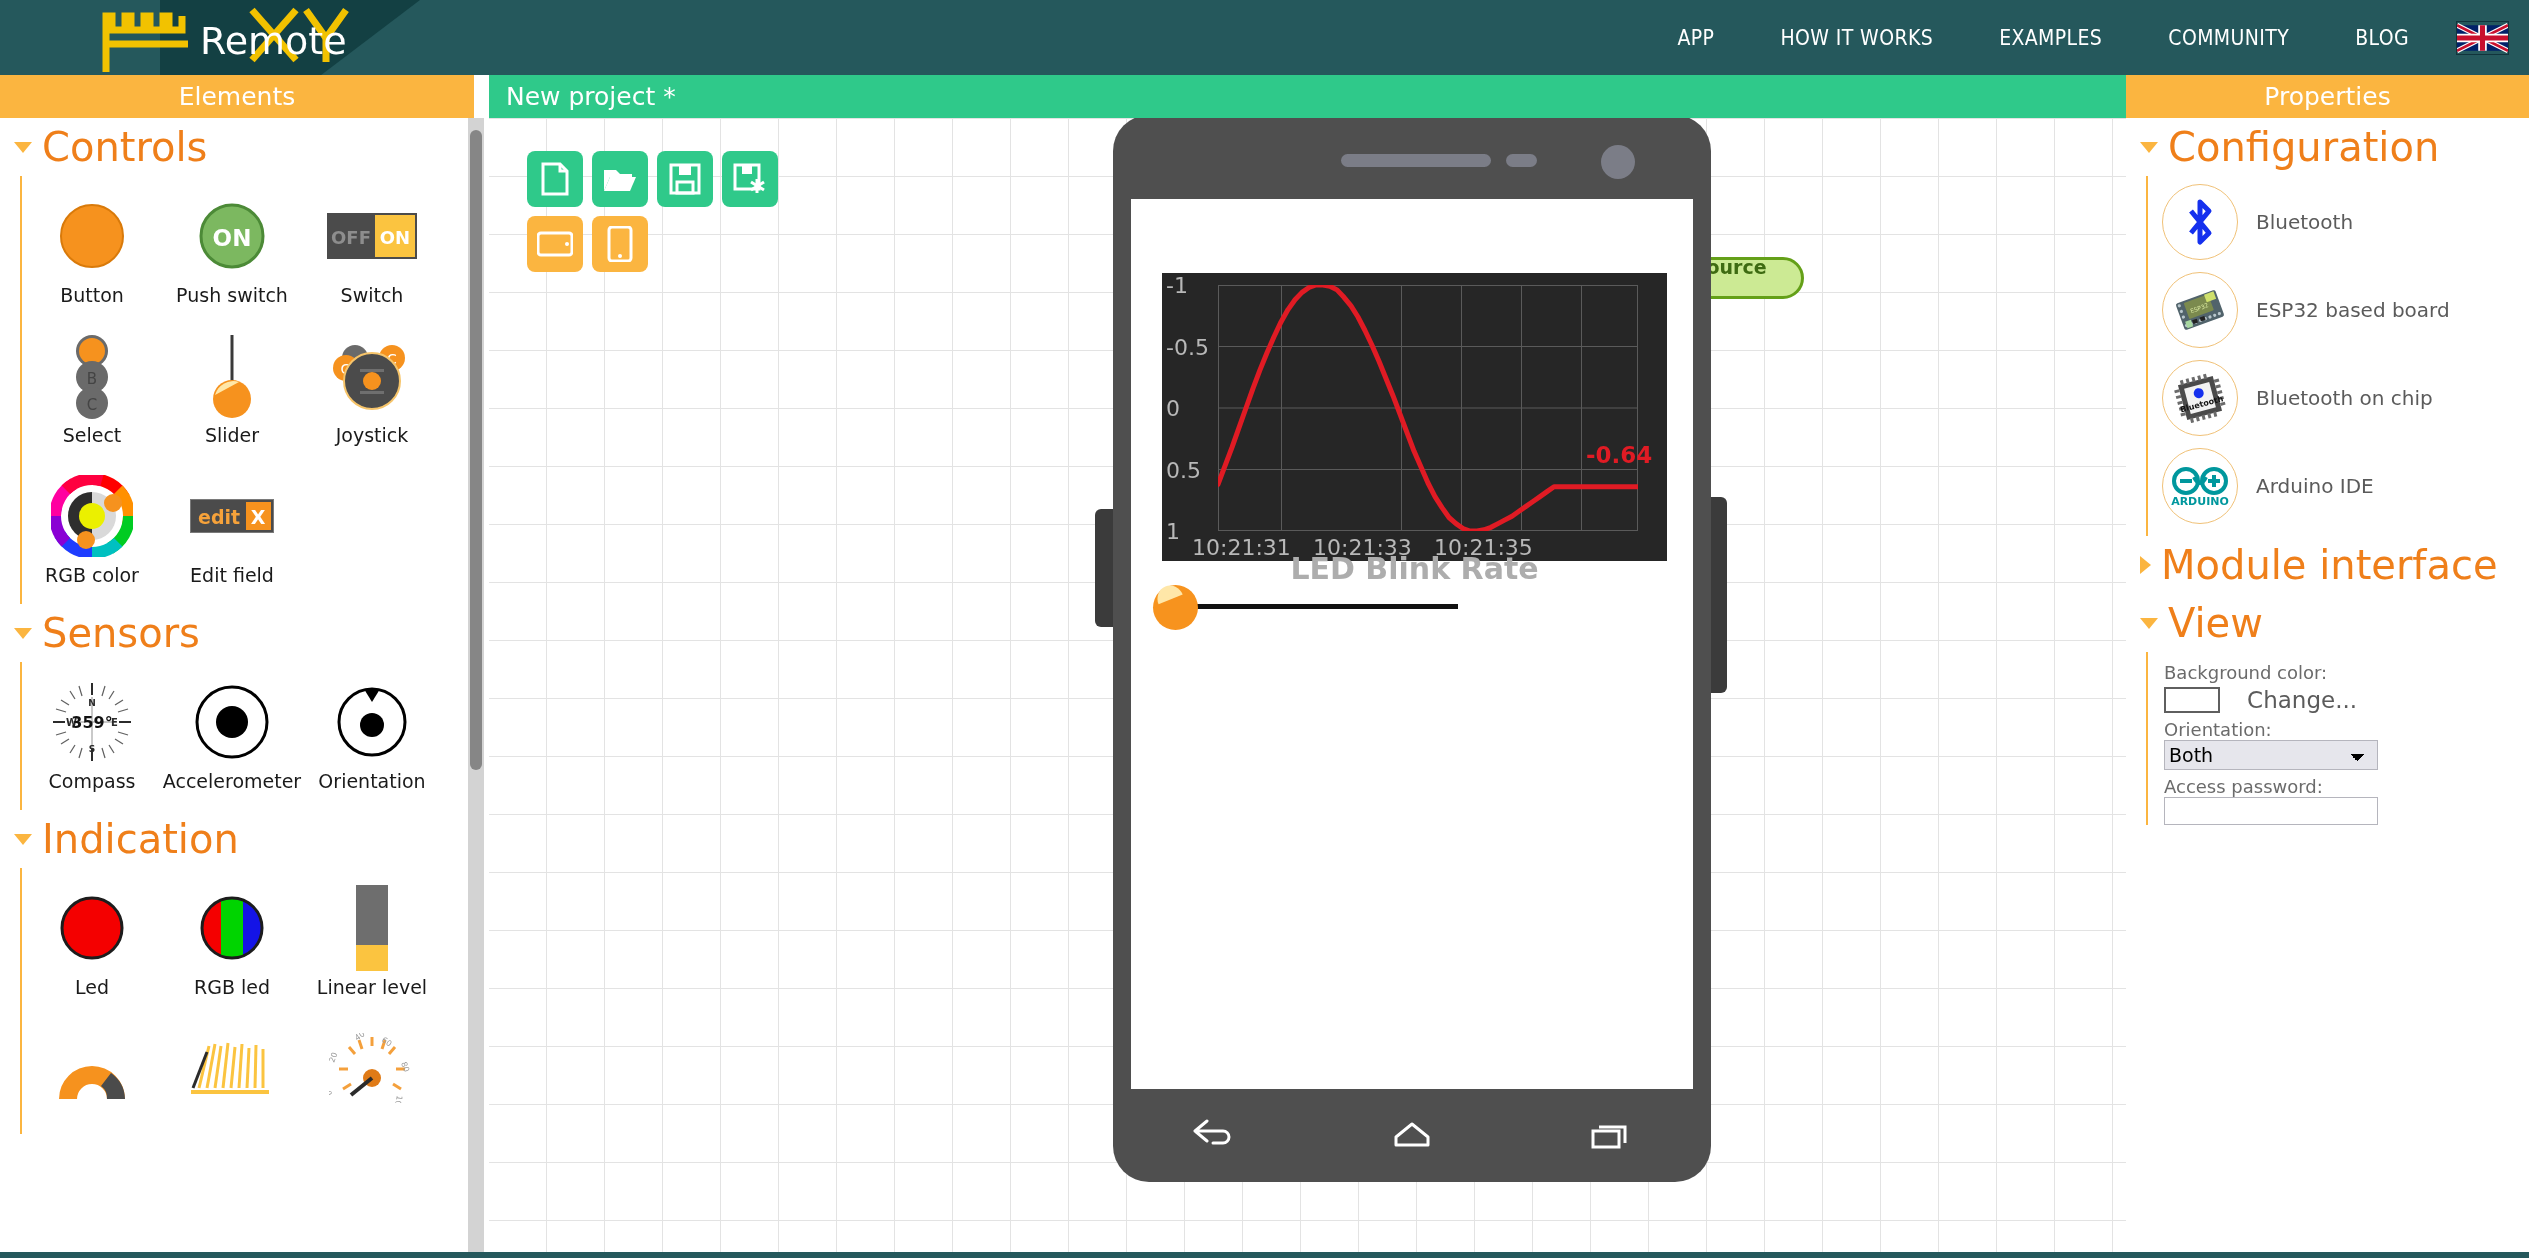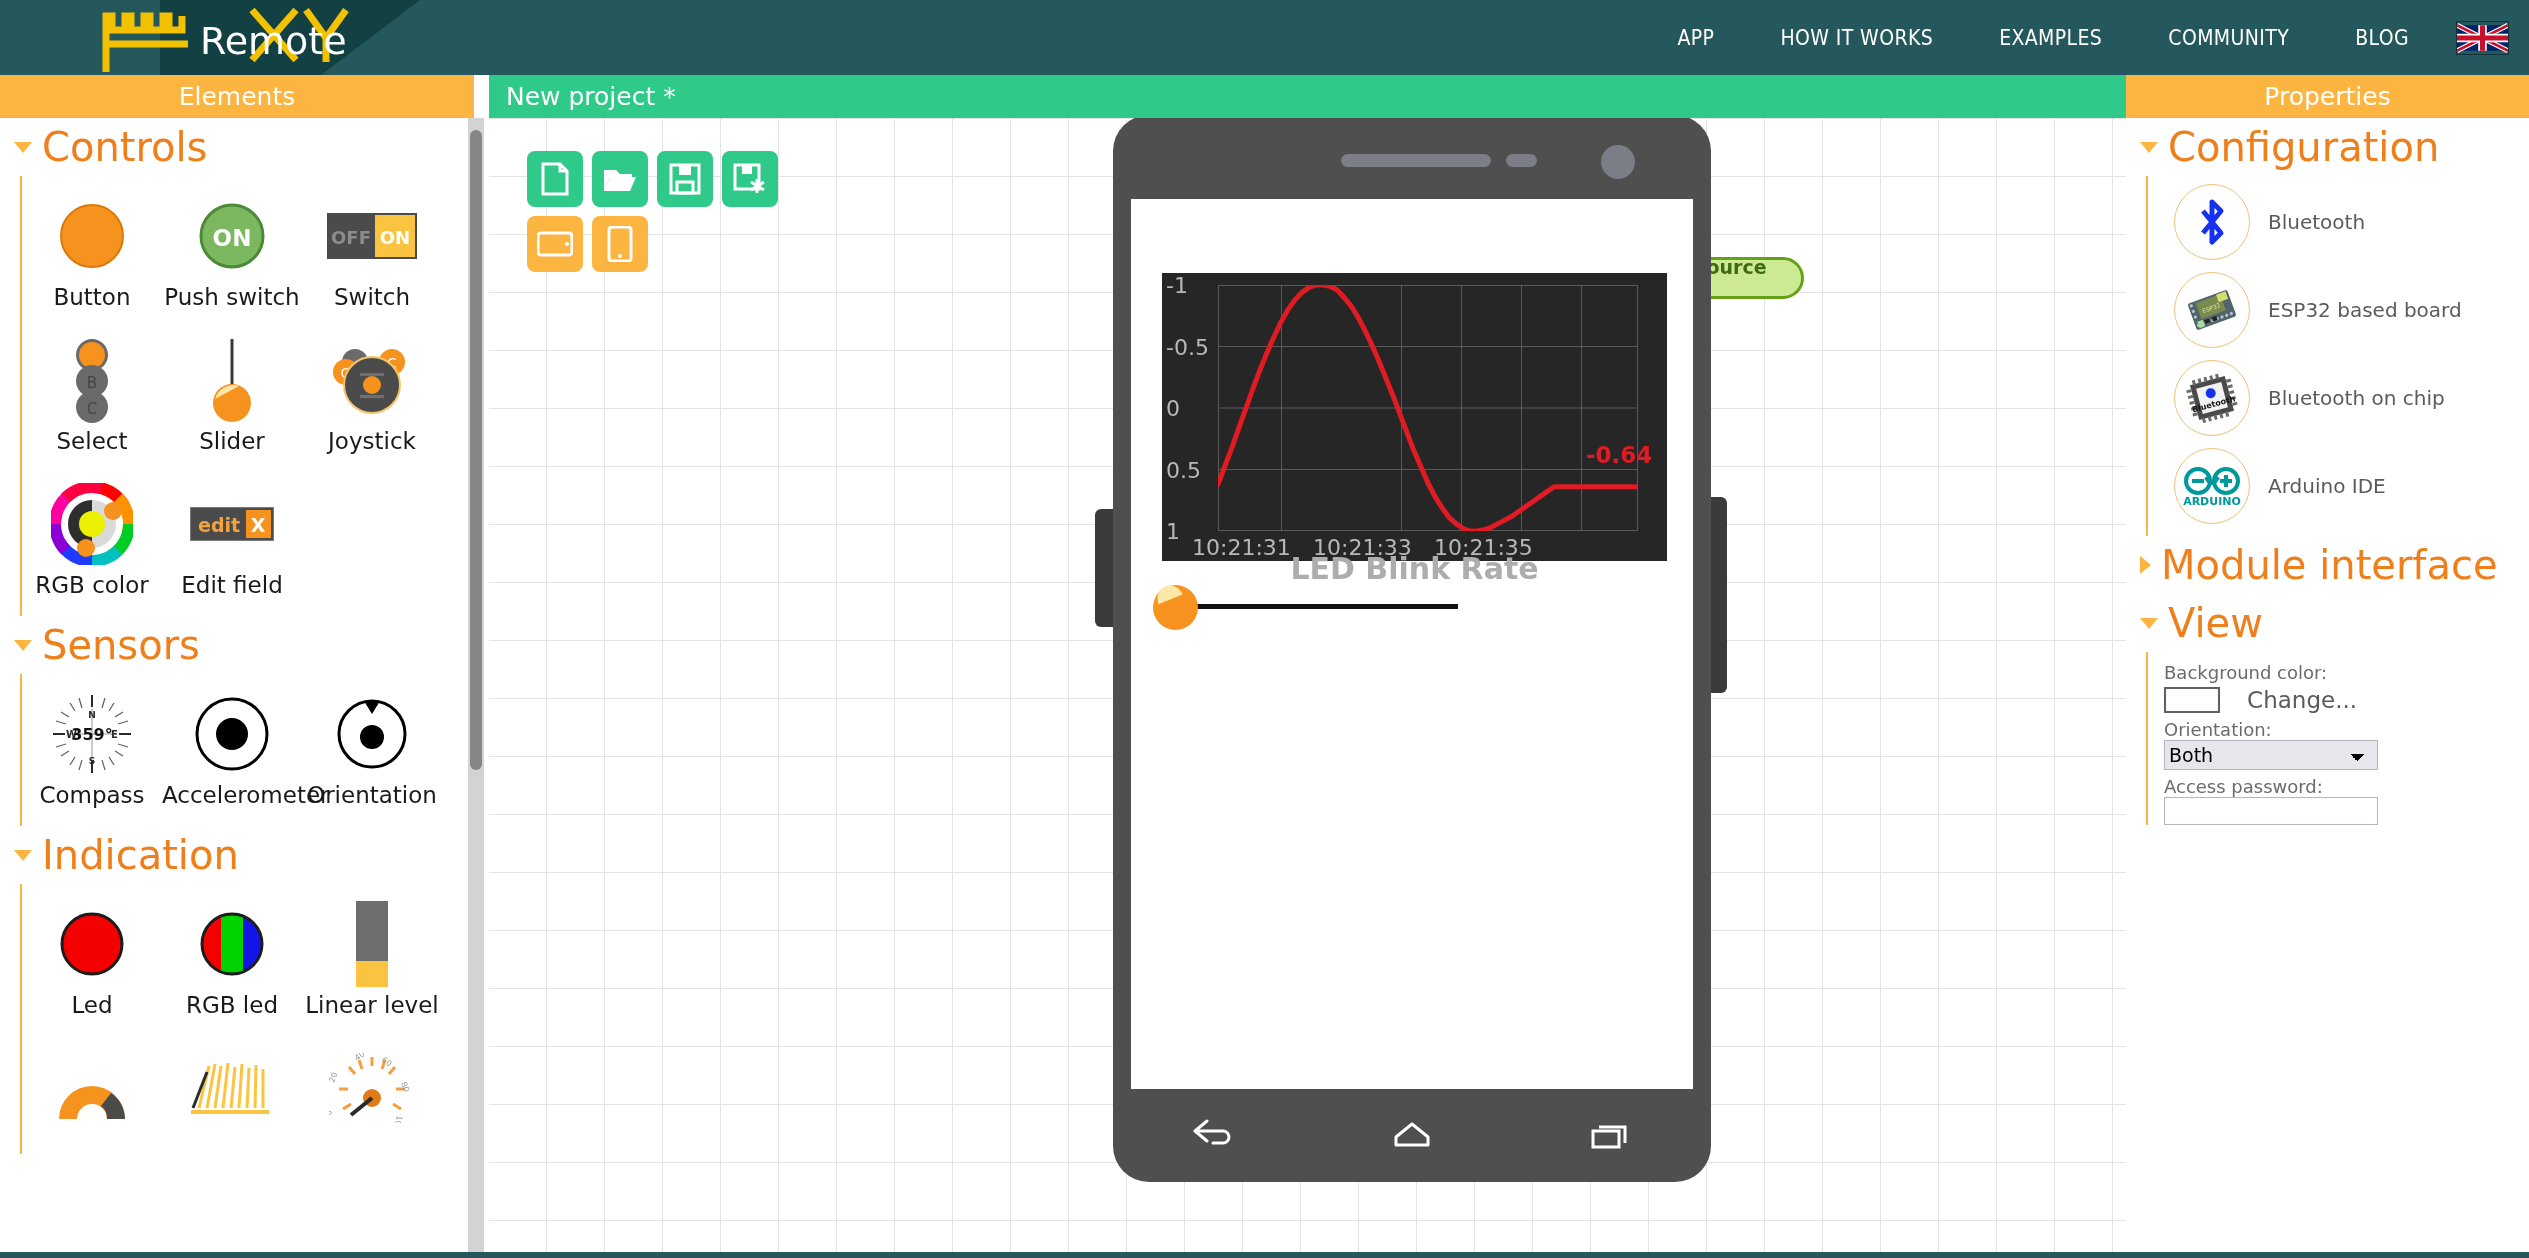--- a/index.html
+++ b/index.html
@@ -56,21 +56,21 @@
   .grp-title {
     display:flex; align-items:center; gap:10px;
     color:#ef7f1a; font-size:40px; padding:6px 0 6px 14px;
   }
   .tri-down { width:0;height:0;border-left:9px solid transparent;border-right:9px solid transparent;border-top:11px solid #fbb540; }
   .tri-right{ width:0;height:0;border-top:9px solid transparent;border-bottom:9px solid transparent;border-left:11px solid #fbb540; }
   .grp-body { border-left:2px solid #fbb540; margin-left:20px; padding:14px 0 18px 0; }
   .row { display:flex; }
   .cell { width:140px; text-align:center; }
   .cell .ic { height:92px; display:flex; align-items:center; justify-content:center; }
-  .cell .lb { font-size:23px; color:#1a1a1a; margin-top:2px; }
+  .cell .lb { font-size:19px; color:#1a1a1a; margin-top:2px; }
   
   #left-sb { position:absolute; left:468px; top:118px; width:16px; height:1134px; background:#d3d3d3; }
   #left-sb-thumb { position:absolute; left:470px; top:130px; width:12px; height:640px; background:#868686; border-radius:6px; }
 
   
   #canvas {
     position:absolute; left:489px; top:118px; width:1637px; height:1134px;
     background:#ffffff;
     background-image:
       linear-gradient(to right,#e3e3e3 1px,transparent 1px),
@@ -615,21 +615,21 @@
   </div>
 </div>
 
 <div id="right">
 
   <div class="grp-title">
     <span class="tri-down"></span>
     <span>Configuration</span>
   </div>
 
-  <div class="grp-body" style="padding:2px 0 6px 12px;">
+  <div class="grp-body" style="padding:2px 0 6px 0;">
     <div class="cfg-row">
       <div class="cfg-circ">
         <svg width="36" height="48" viewBox="0 0 36 48">
           <path d="M9 13 L27 35 L18 44 V4 L27 13 L9 35" fill="none" stroke="#1530ee" stroke-width="5" stroke-linejoin="round"></path>
         </svg>
       </div>
       <div class="cfg-lb">Bluetooth</div>
     </div>
 
     <div class="cfg-row">

